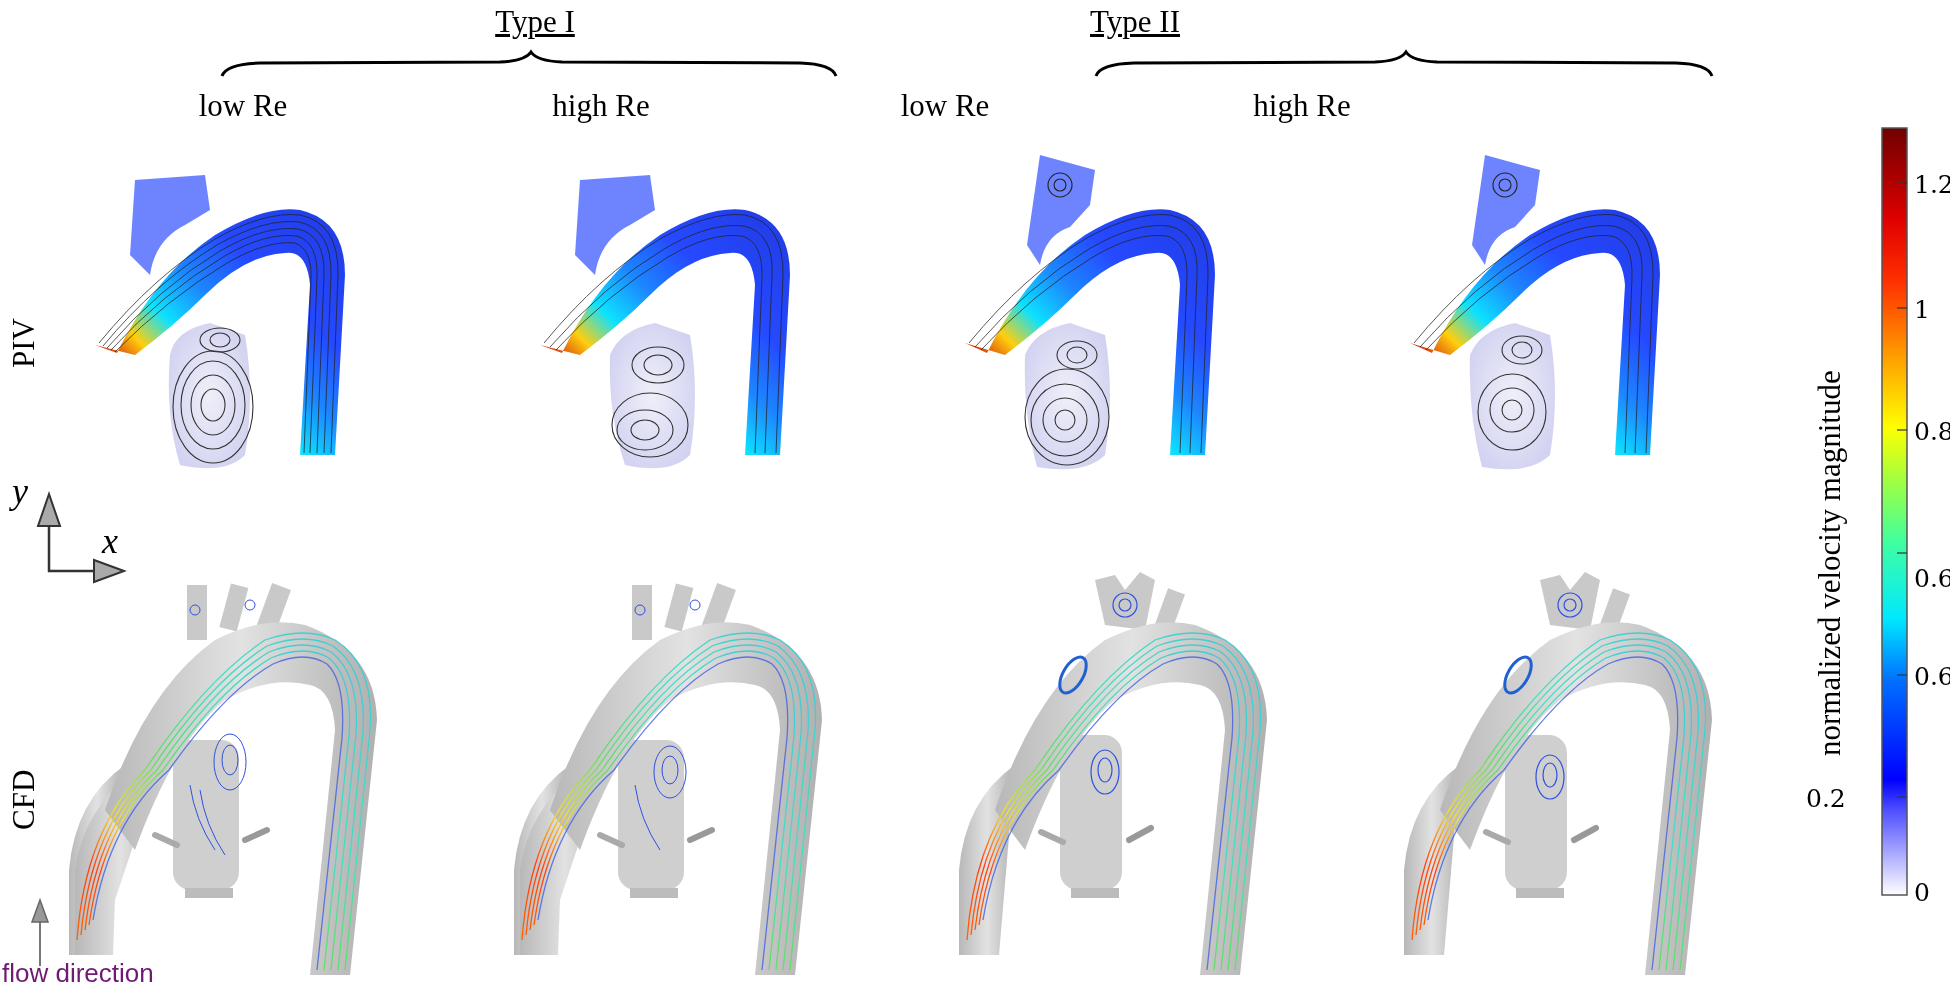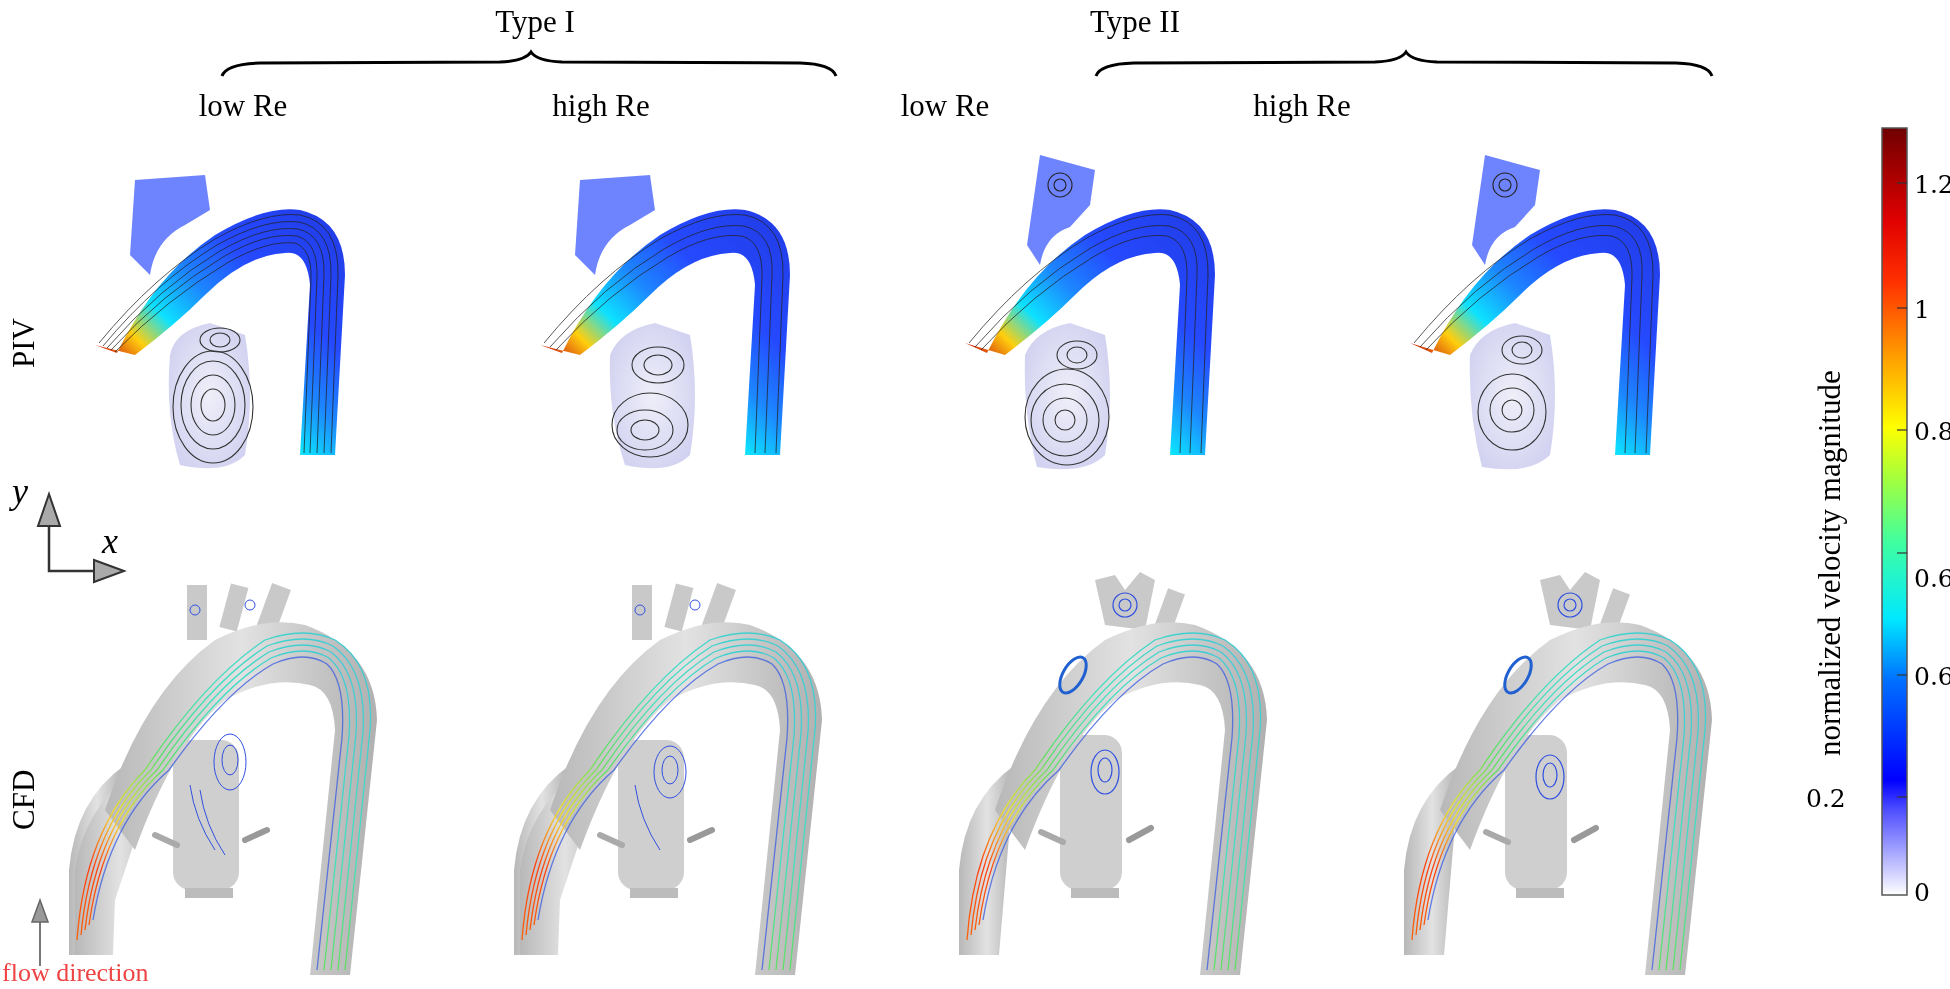--- a/index.html
+++ b/index.html
@@ -1,23 +1,23 @@
 <!DOCTYPE html>
 <html><head>
 <meta charset="utf-8">
 <style>
   html,body{margin:0;padding:0;background:#fff;}
   body{width:1950px;height:989px;position:relative;overflow:hidden;font-family:"Liberation Serif","DejaVu Serif",serif;color:#000;}
   .abs{position:absolute;}
-  .grp-title{font-size:31px;white-space:nowrap;transform:translateX(-50%);}
+  .grp-title{font-size:31px;white-space:nowrap;transform:translateX(-50%);text-decoration:underline;}
   .col-label{font-size:31px;white-space:nowrap;transform:translateX(-50%);}
   .row-label{font-size:31px;white-space:nowrap;transform-origin:left top;transform:rotate(-90deg);}
   .tick-label{font-size:25px;font-family:"DejaVu Serif",serif;}
   .cb-title{font-size:31px;white-space:nowrap;transform-origin:left top;transform:rotate(-90deg);}
-  .flow-label{font-size:26px;font-family:Liberation Serif, serif;color:#ef4444;white-space:nowrap;text-align:right;}
+  .flow-label{font-size:26px;font-family:Liberation Sans, sans-serif;color:#701a75;white-space:nowrap;text-align:right;}
   .axis-lbl{font-size:36px;font-style:italic;}
   svg.panel{position:absolute;overflow:visible;}
 </style>
 </head>
 <body>
 
 <div class="abs grp-title" style="left:535px;top:4px;">Type I</div>
 <div class="abs grp-title" style="left:1135px;top:4px;">Type II</div>
 
 <svg class="panel" style="left:0;top:0;" width="1950" height="100">

